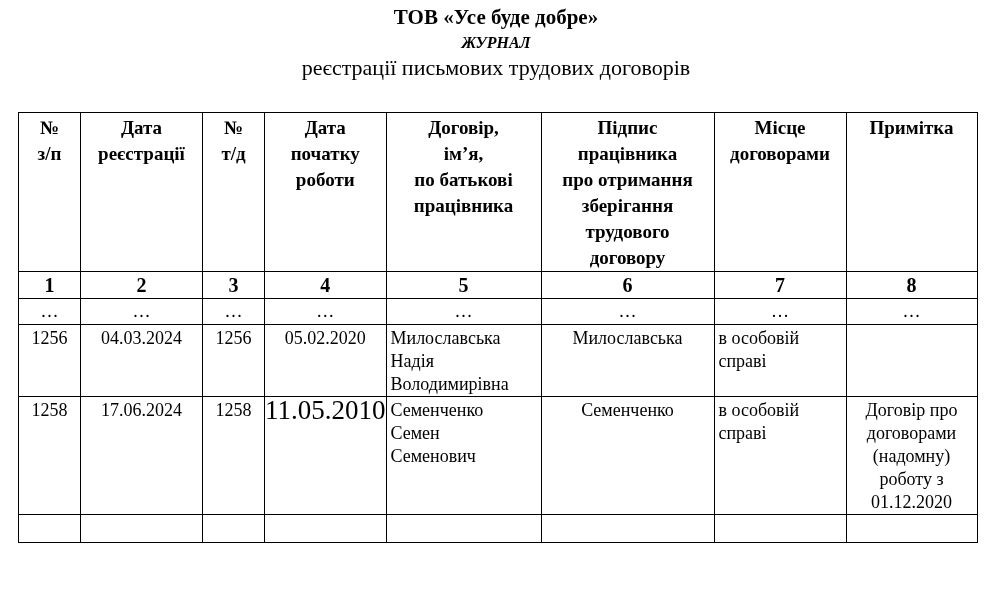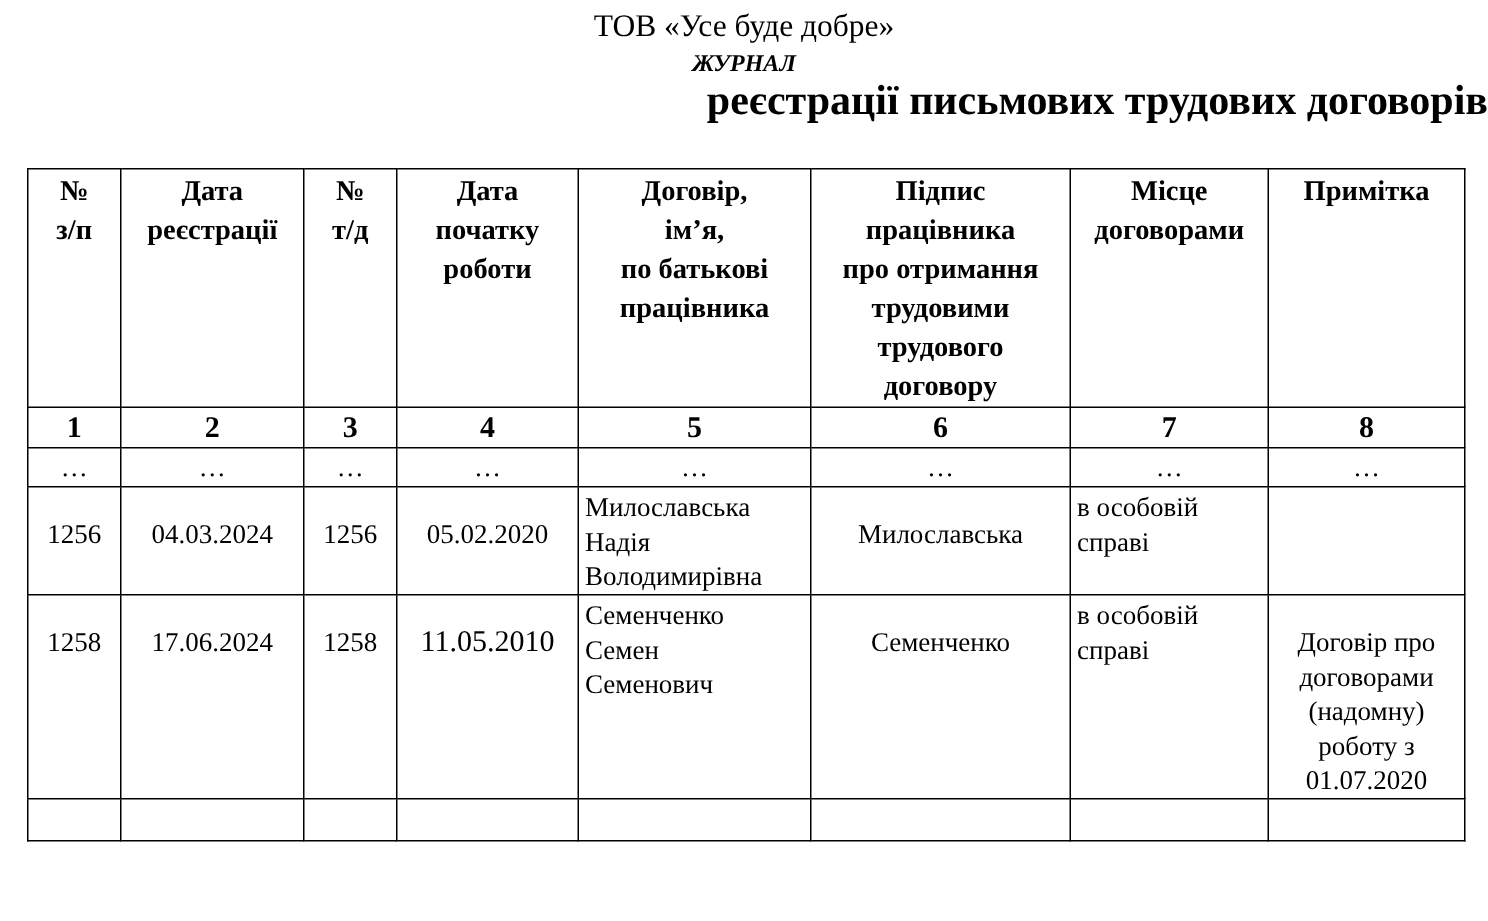--- a/index.html
+++ b/index.html
@@ -1,29 +1,29 @@
 <!DOCTYPE html>
 <html><head>
 <meta charset="utf-8">
 <style>
   html, body { margin:0; padding:0; background:#ffffff; }
   body { width:992px; height:614px; position:relative; overflow:hidden;
          font-family:"Liberation Serif","DejaVu Serif",serif; color:#000; }
   .title-block { position:absolute; left:0; top:4px; width:992px; text-align:center; }
-  .org { font-size:21px; line-height:26px; }
+  .org { font-size:21px; line-height:26px;font-weight:bold; }
   .journal { font-size:16px; font-weight:bold; font-style:italic; line-height:25px; }
-  .subtitle { font-size:28px; font-weight:bold; line-height:26px;text-align:right; }
+  .subtitle { font-size:22px; font-weight:normal; line-height:26px; }
   table { position:absolute; left:18px; top:112px; border-collapse:collapse; table-layout:fixed; }
   td, th { border:1.5px solid #000; padding:0; vertical-align:top; font-size:18px; line-height:23px; }
   th { font-weight:bold; text-align:center; font-size:19px; line-height:26px; padding-top:2px; }
   .num-row td { font-weight:bold; text-align:center; font-size:20px; line-height:25px; vertical-align:middle; }
   .dots td { text-align:center; vertical-align:middle; }
-  .c { text-align:center; padding-top:20px; }
+  .c { text-align:center; padding-top:2px; }
   .l { text-align:left; padding-left:4px; padding-top:2px; }
-  .big { font-size:20px; }
+  .big { font-size:27px; }
   .line { display:block; }
 </style>
 </head>
 <body>
 
 <div class="title-block">
   <div class="org">ТОВ «Усе буде добре»</div>
   <div class="journal">ЖУРНАЛ</div>
   <div class="subtitle">реєстрації письмових трудових договорів</div>
 </div>
@@ -61,21 +61,21 @@
     <th>
       <span class="line">Договір,</span>
           <span class="line">ім’я,</span>
           <span class="line">по батькові</span>
           <span class="line">працівника</span>
     </th>
     <th>
       <span class="line">Підпис</span>
           <span class="line">працівника</span>
           <span class="line">про отримання</span>
-          <span class="line">трудовими</span>
+          <span class="line">зберігання</span>
           <span class="line">трудового</span>
           <span class="line">договору</span>
     </th>
     <th>
       <span class="line">Місце</span>
           <span class="line">договорами</span>
     </th>
     <th>
       <span class="line">Примітка</span>
     </th>
@@ -133,21 +133,21 @@
     <td class="c">Семенченко</td>
     <td class="l">
       <span class="line">в особовій</span>
           <span class="line">справі</span>
     </td>
     <td class="c">
       <span class="line">Договір про</span>
           <span class="line">договорами</span>
           <span class="line">(надомну)</span>
           <span class="line">роботу з</span>
-          <span class="line">01.07.2020</span>
+          <span class="line">01.12.2020</span>
     </td>
   </tr>
 
   <tr style="height:28px">
     <td></td>
     <td></td>
     <td></td>
     <td></td>
     <td></td>
     <td></td>

